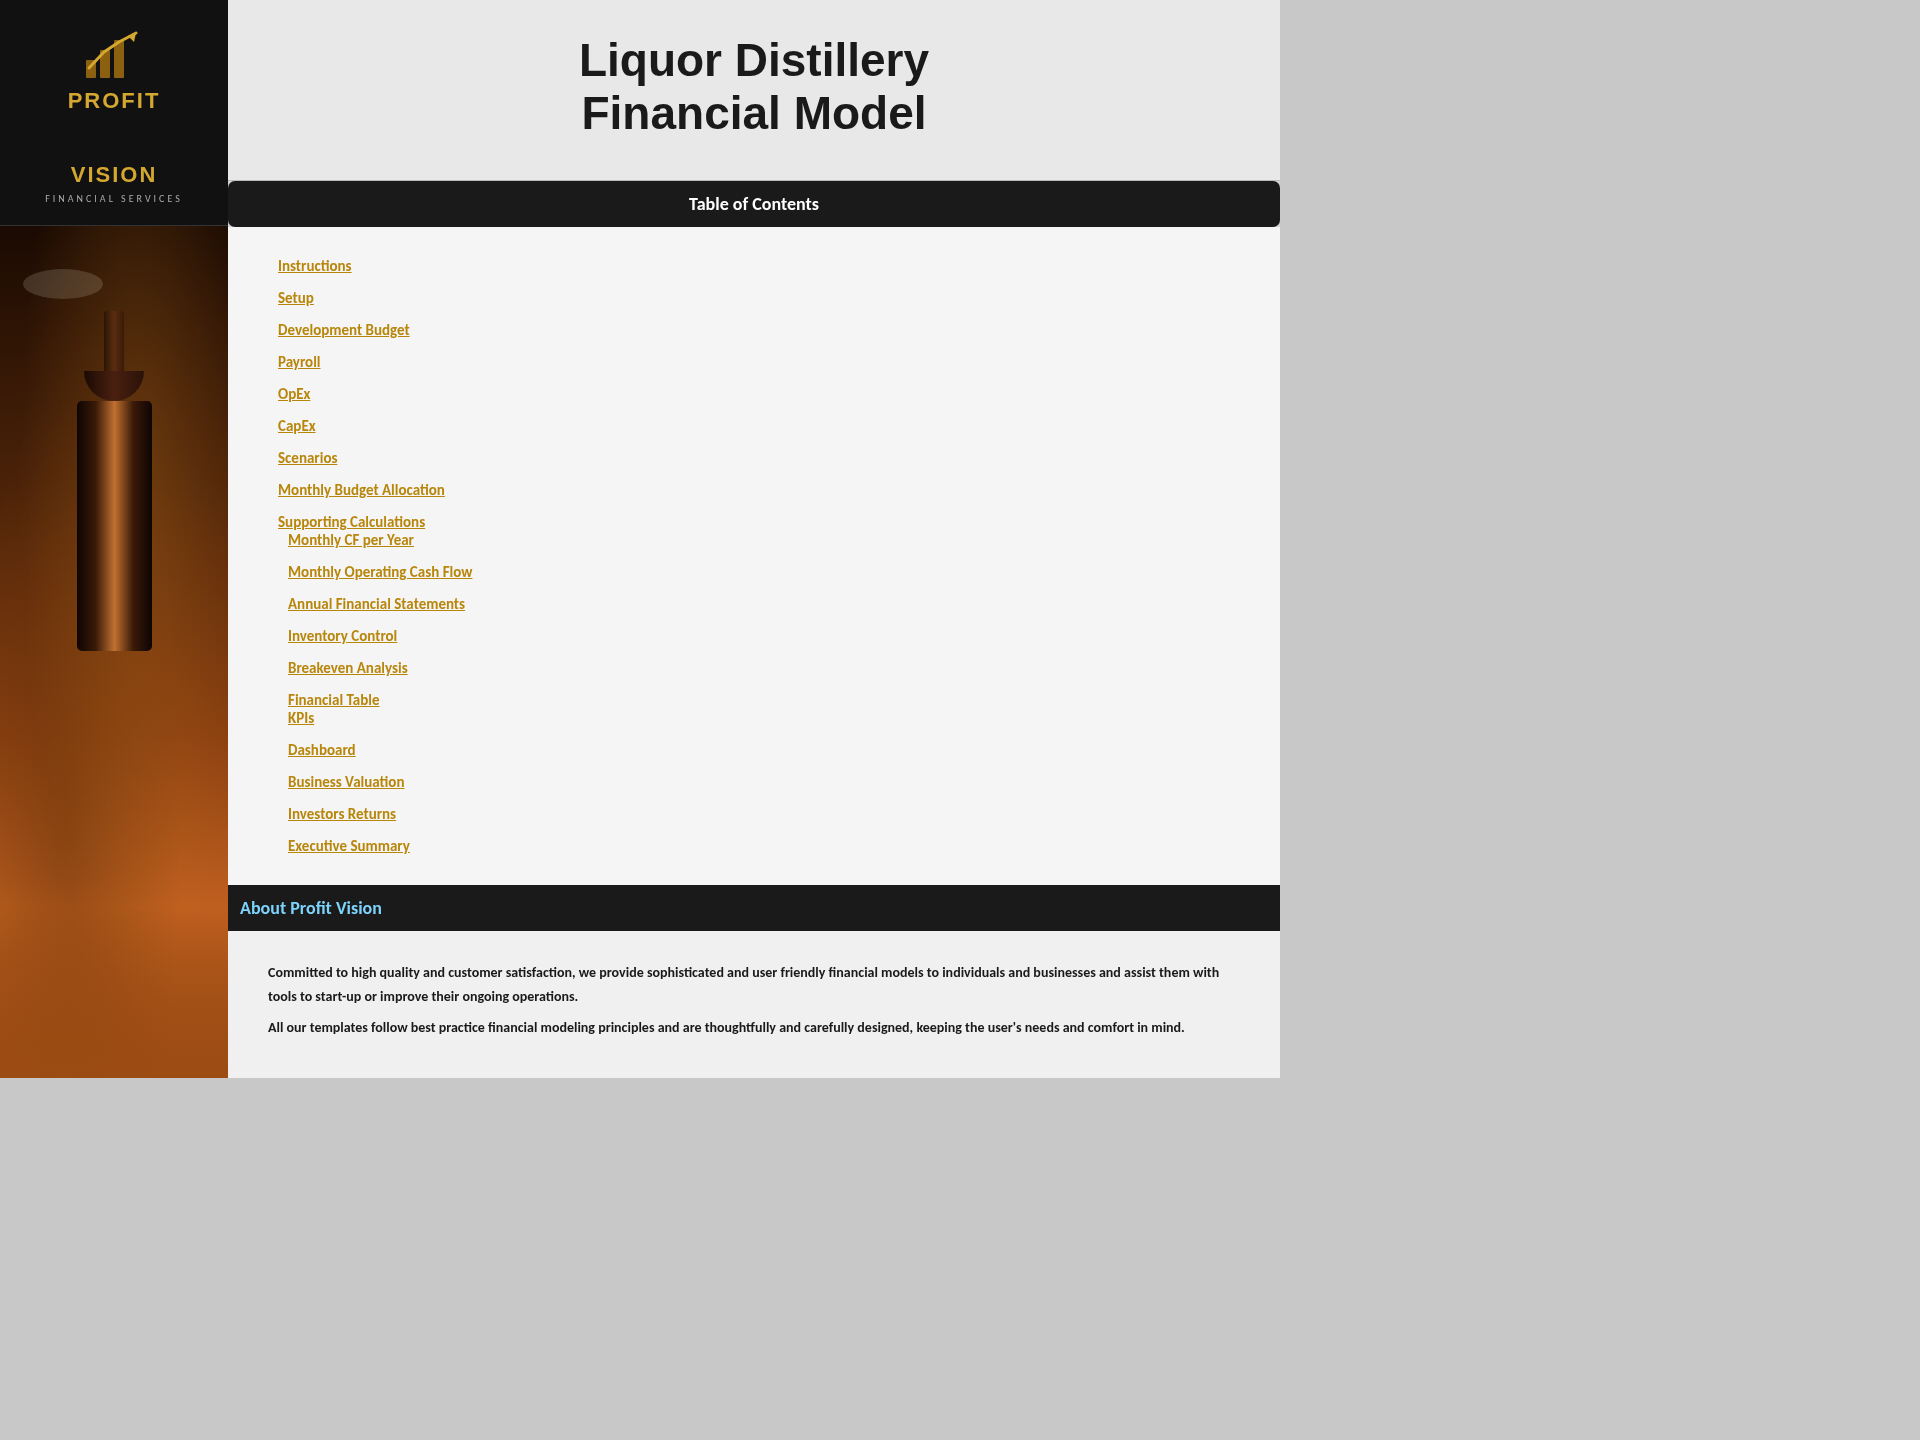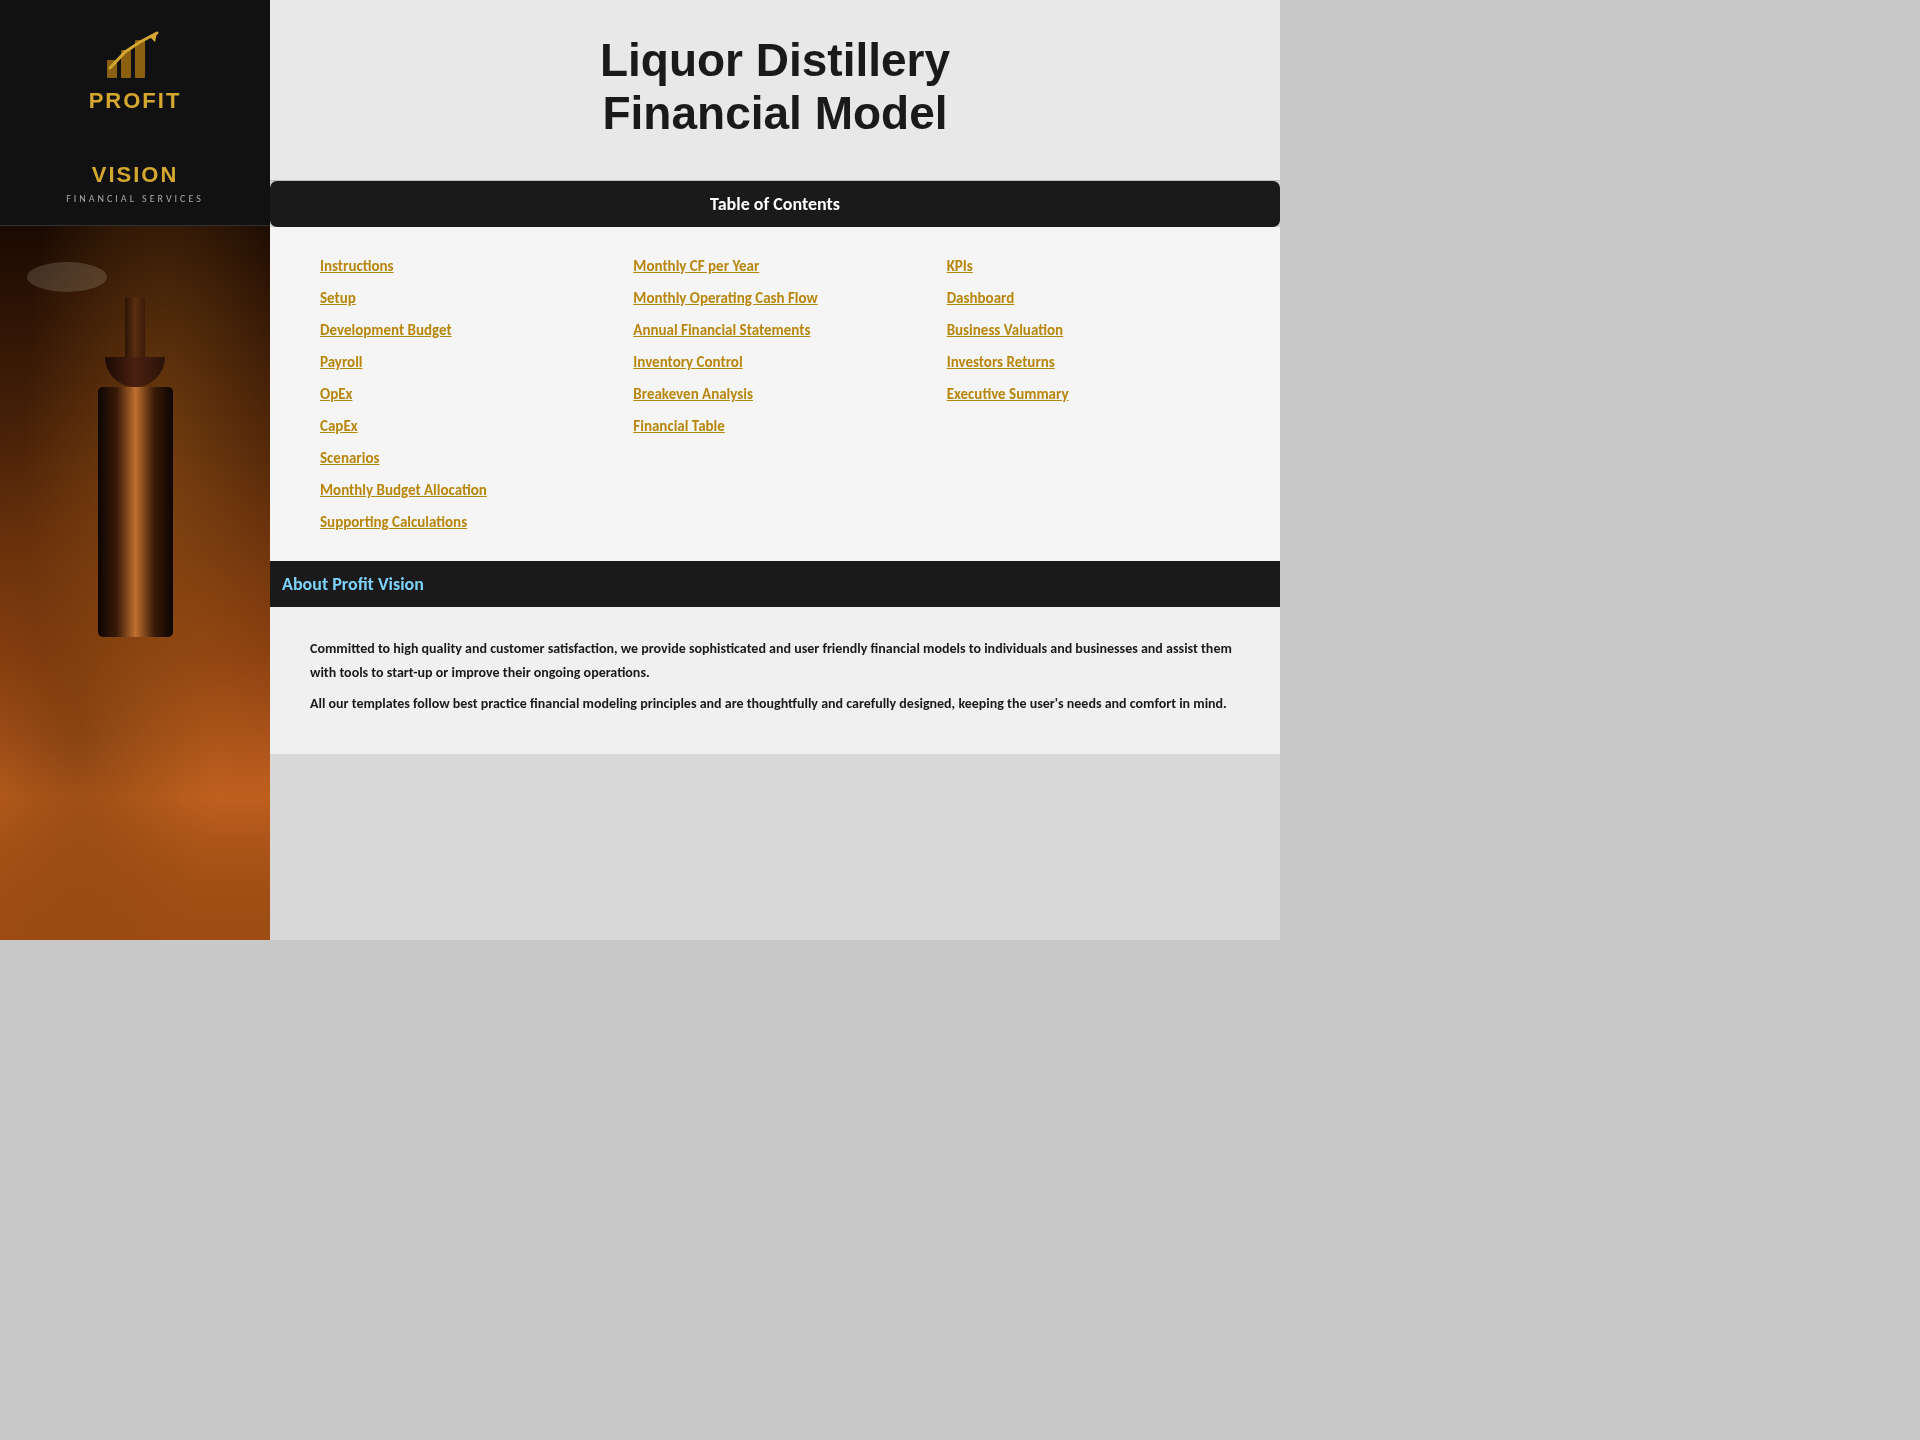--- a/index.html
+++ b/index.html
@@ -8,21 +8,21 @@
       background: #c8c8c8;
       width: 1280px;
       min-height: 940px;
       display: flex;
       flex-direction: row;
       overflow: hidden;
     }
 
     
     .sidebar {
-      width: 270px;
+      width: 228px;
       min-height: 940px;
       background: #5eead4;
       display: flex;
       flex-direction: column;
       flex-shrink: 0;
       position: relative;
     }
     .sidebar-logo-area {
       background: #111;
       padding: 30px 20px 20px 20px;
@@ -188,20 +188,21 @@
     }
     .toc-tab-spacer {
       flex: 0.3;
       background: #c8c8c8;
     }
 
     .toc-links-area {
       background: #f5f5f5;
       padding: 30px 40px;
       display: flex;
+      flex-direction: column;
       gap: 0;
       min-height: 280px;
     }
     .toc-column {
       flex: 1;
       display: flex;
       flex-direction: column;
       gap: 14px;
       padding: 0 20px;
     }

